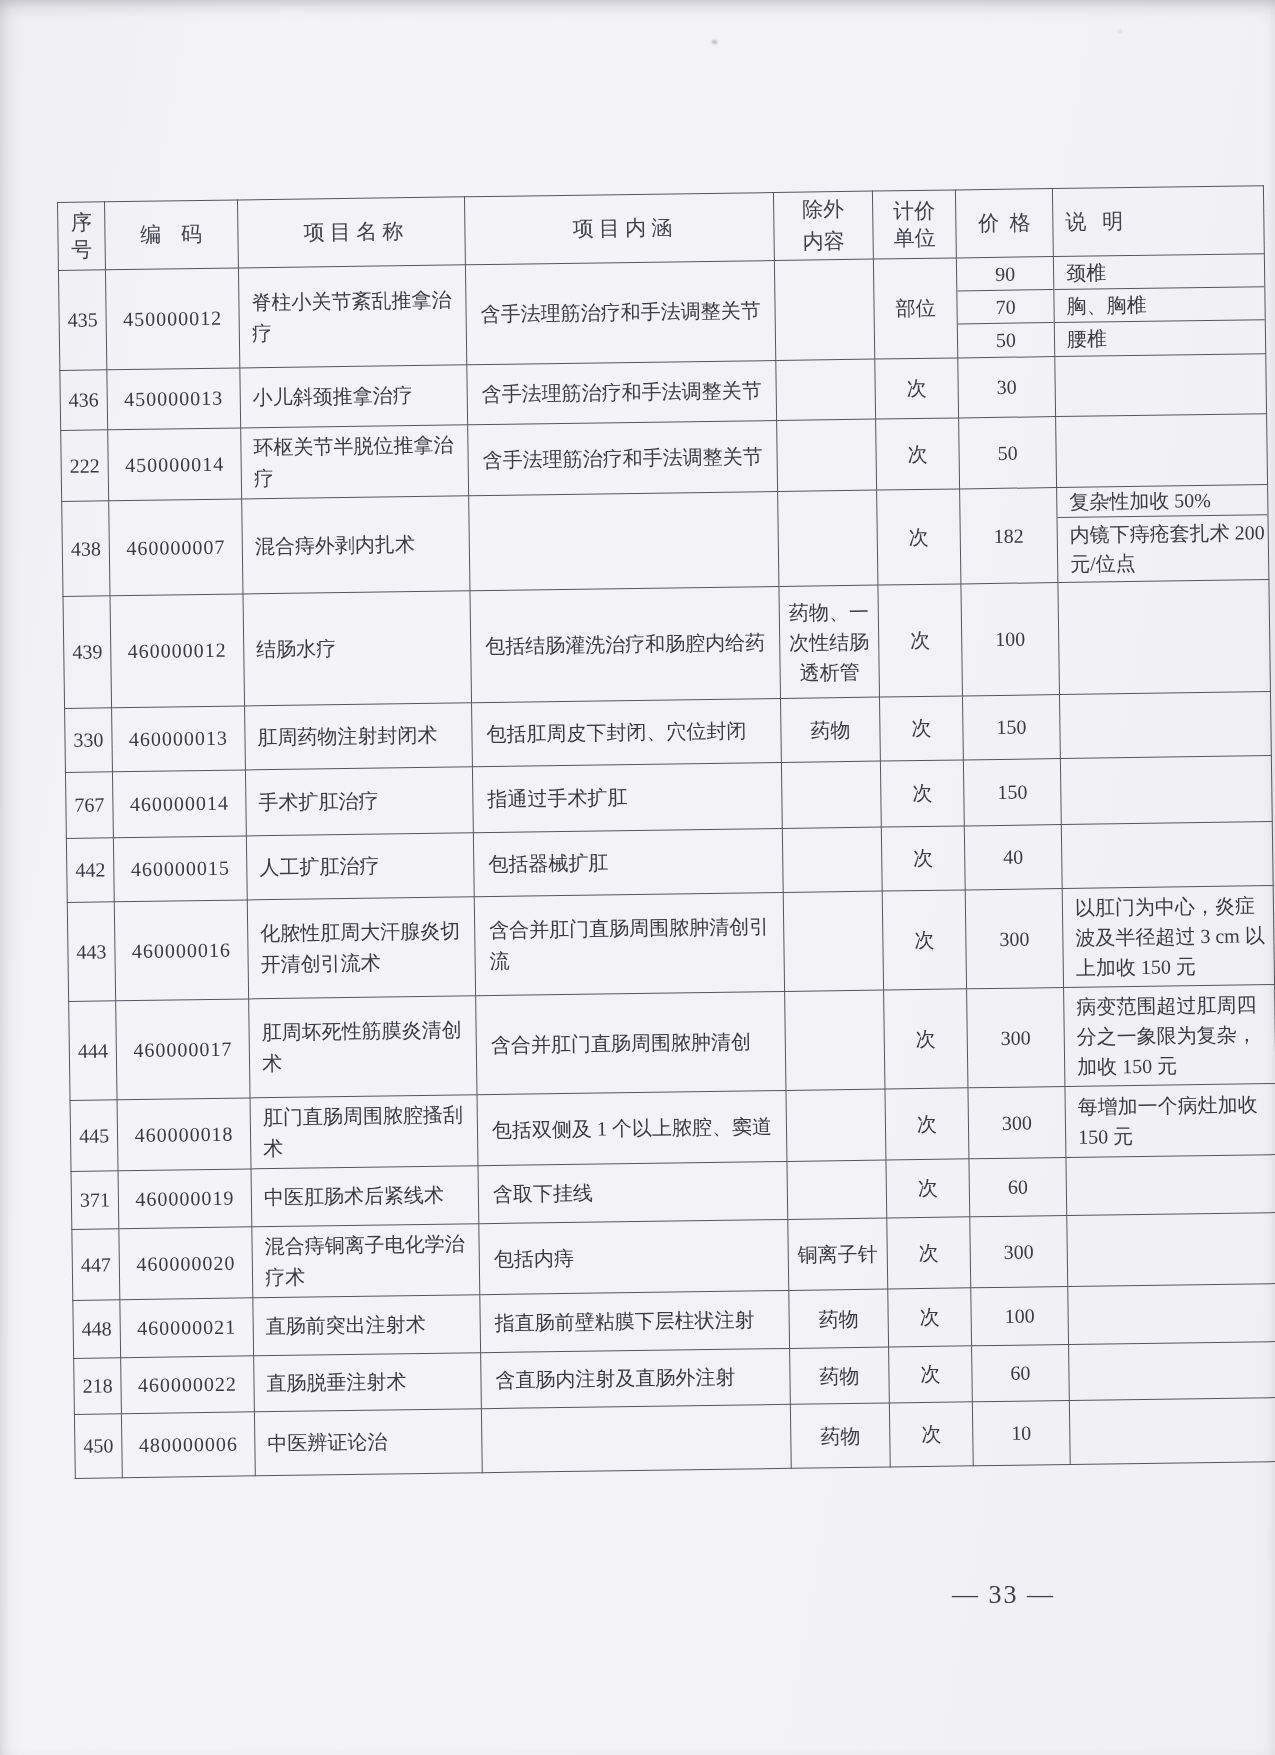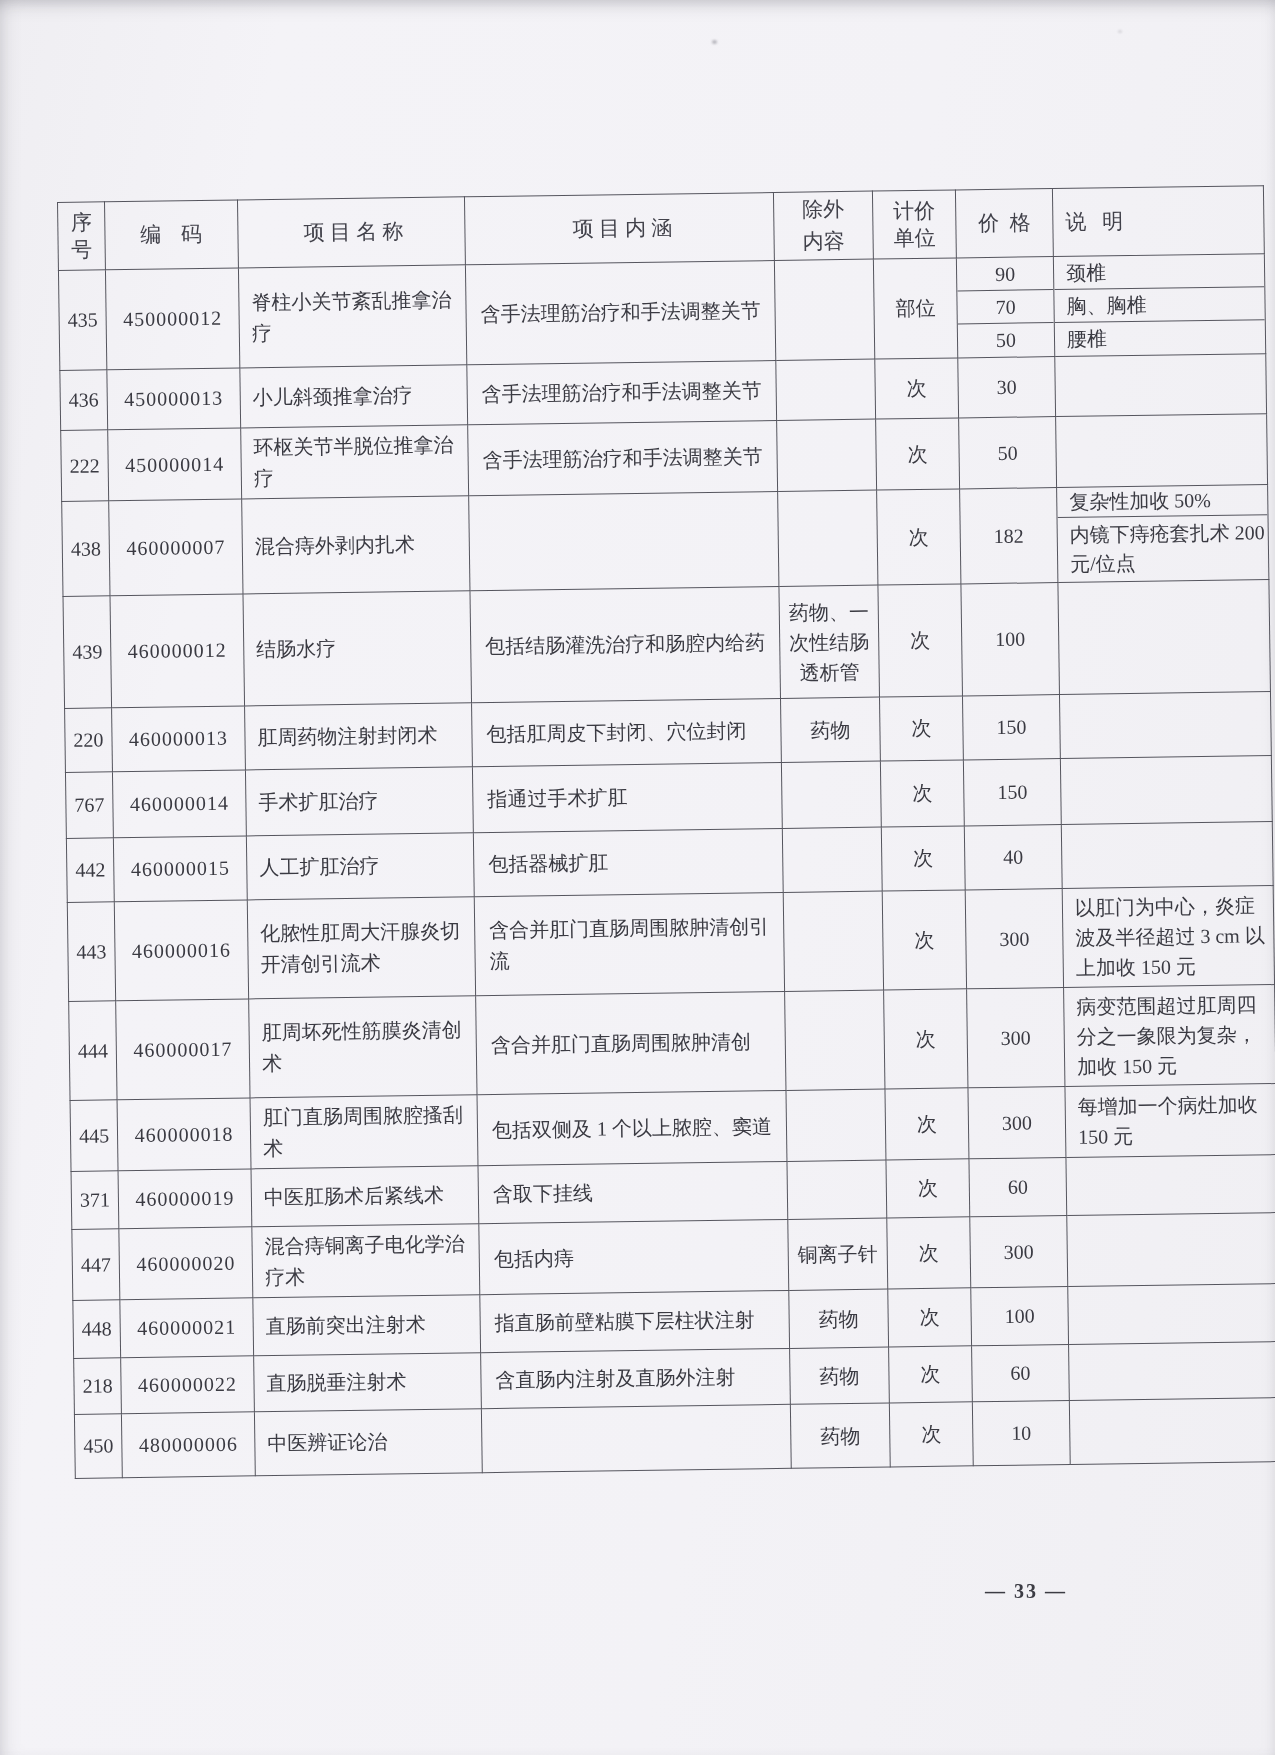--- a/index.html
+++ b/index.html
@@ -36,22 +36,22 @@
   .c-excl{width:88px;text-align:center;padding:2px 5px;line-height:1.5;}
   .c-unit{width:80px;text-align:center;}
   .c-price{width:94px;text-align:center;}
   .c-note{width:192px;text-align:left;padding:4px 6px 4px 12px;line-height:1.5;}
   td.split{padding:0;vertical-align:top;}
   td.split>div{box-sizing:border-box;display:flex;align-items:center;}
   td.split>div.mid{justify-content:center;}
   td.split>div.lft{justify-content:flex-start;padding-left:12px;line-height:1.45;}
   td.split>div:not(:last-child){border-bottom:1px solid #55555e;}
   .page-num{
-    position:absolute;left:985px;top:1580px;width:120px;
-    font-size:20px;color:#3c3c44;letter-spacing:2px;white-space:nowrap;font-weight:bold;
+    position:absolute;left:952px;top:1580px;width:120px;
+    font-size:26px;color:#3c3c44;letter-spacing:2px;white-space:nowrap;
   }
 </style>
 </head>
 <body>
 
 <div class="sheet">
   <div class="artifact" style="left:712px;top:40px;width:5px;height:4px;"></div>
   <div class="artifact" style="left:1118px;top:30px;width:4px;height:3px;opacity:.5;"></div>
 
   <div class="table-wrap">
@@ -127,21 +127,21 @@
             <td class="c-seq">439</td>
             <td class="c-code">460000012</td>
             <td class="c-name">结肠水疗</td>
             <td class="c-content">包括结肠灌洗治疗和肠腔内给药</td>
             <td class="c-excl">药物、一次性结肠透析管</td>
             <td class="c-unit">次</td>
             <td class="c-price">100</td>
             <td class="c-note"></td>
           </tr>
           <tr style="height: 64px;">
-            <td class="c-seq">220</td>
+            <td class="c-seq">330</td>
             <td class="c-code">460000013</td>
             <td class="c-name">肛周药物注射封闭术</td>
             <td class="c-content">包括肛周皮下封闭、穴位封闭</td>
             <td class="c-excl">药物</td>
             <td class="c-unit">次</td>
             <td class="c-price">150</td>
             <td class="c-note"></td>
           </tr>
           <tr style="height: 66px;">
             <td class="c-seq">767</td>

